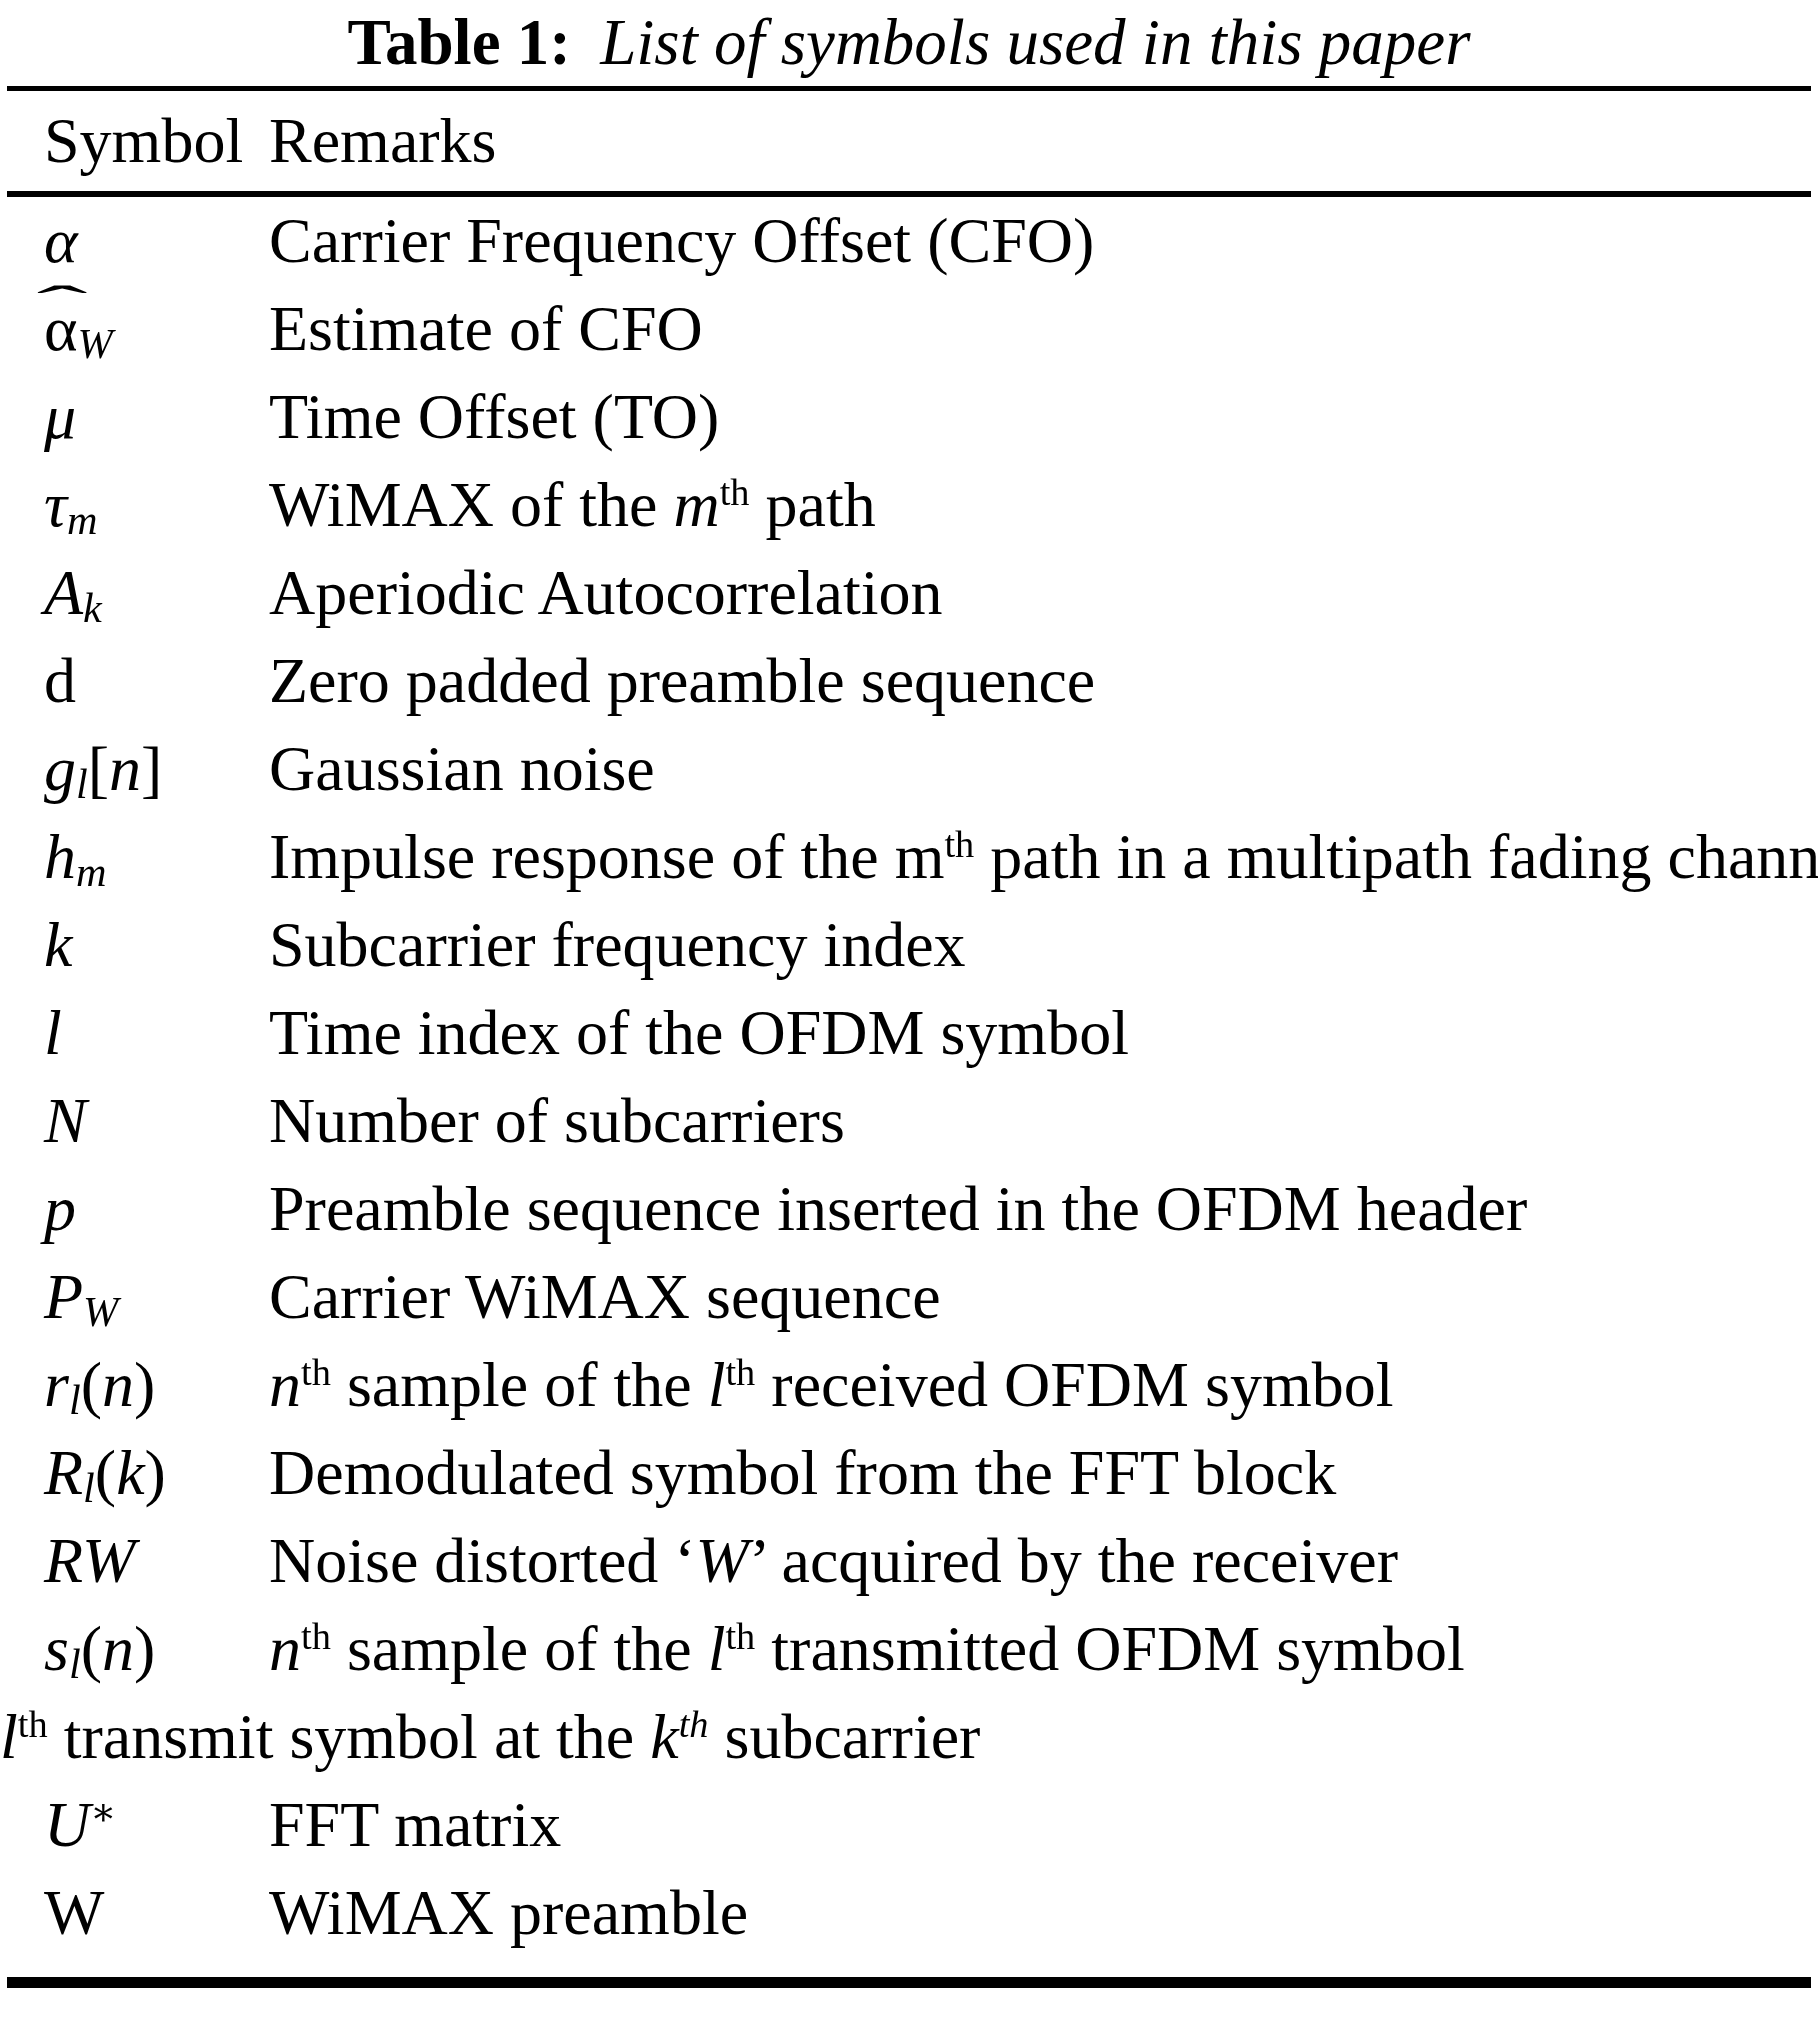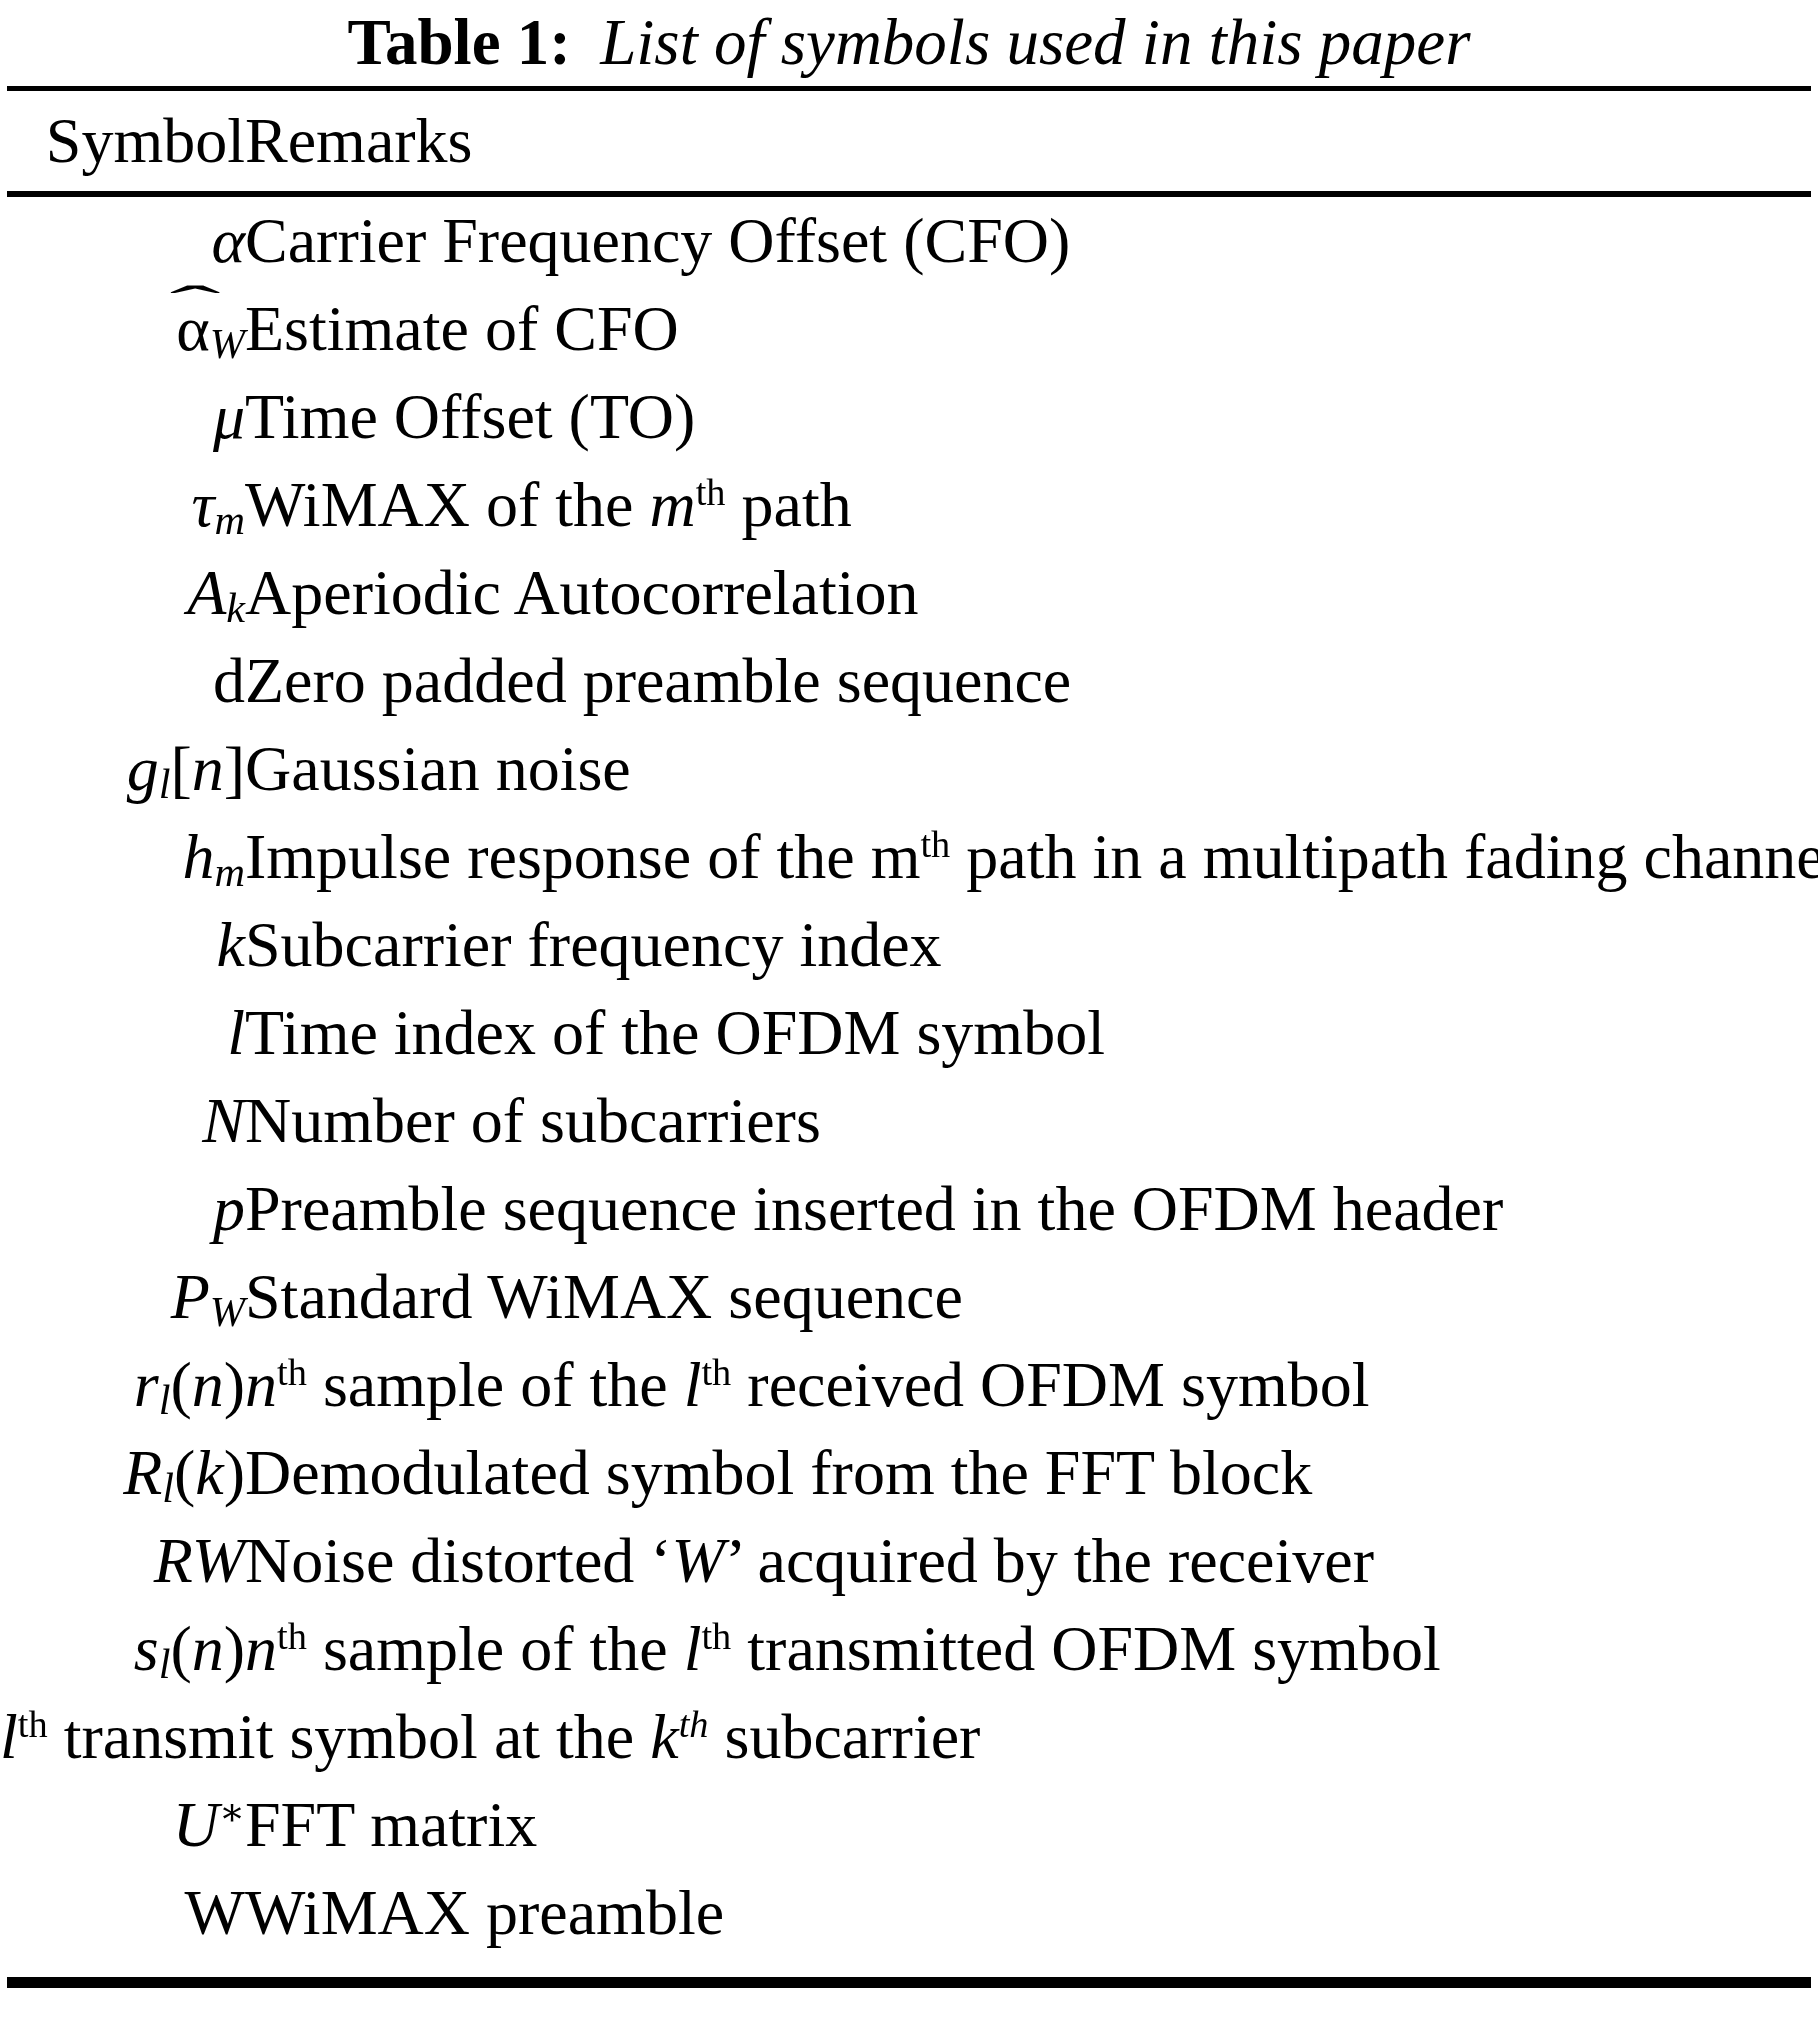--- a/index.html
+++ b/index.html
@@ -19,21 +19,21 @@
   .cap-bold{font-weight:bold;}
   .cap-rest{margin-left:0.45em;font-style:italic;}
   .rule{background:#000000;margin:0 6.7px;}
   .rule-top{height:5.4px;}
   .rule-mid{height:6px;}
   .rule-bottom{height:10.7px;margin-top:20px;}
   .thead{
     height:100px;display:flex;align-items:center;
     font-size:64px;
   }
-  .col-sym,.sym{margin-left:20px;width:225px;flex:none;text-align:right;}
+  .col-sym,.sym{margin-left:44px;width:225px;flex:none;}
   .col-rem,.rem{flex:1;white-space:nowrap;}
   .row{
     height:88px;display:flex;align-items:center;
     font-size:64px;
   }
   sup{font-size:0.6em;vertical-align:0.55em;line-height:0;}
   sub{font-size:0.66em;vertical-align:-0.18em;line-height:0;}
   .it{font-style:italic;}
   .hat-wrap{position:relative;display:inline-block;}
   .hat-mark{
@@ -104,21 +104,21 @@
       <div class="row">
         <span class="sym"><span class="it">N</span></span>
         <span class="rem">Number of subcarriers</span>
       </div>
       <div class="row">
         <span class="sym"><span class="it">p</span></span>
         <span class="rem">Preamble sequence inserted in the OFDM header</span>
       </div>
       <div class="row">
         <span class="sym"><span class="it">P</span><sub class="it">W</sub></span>
-        <span class="rem">Standard WiMAX sequence</span>
+        <span class="rem">Carrier WiMAX sequence</span>
       </div>
       <div class="row">
         <span class="sym"><span class="it">r</span><sub class="it">l</sub><span>(</span><span class="it">n</span><span>)</span></span>
         <span class="rem"><span class="it">n</span><sup>th</sup><span> sample of the </span><span class="it">l</span><sup>th</sup><span> received OFDM symbol</span></span>
       </div>
       <div class="row">
         <span class="sym"><span class="it">R</span><sub class="it">l</sub><span>(</span><span class="it">k</span><span>)</span></span>
         <span class="rem">Demodulated symbol from the FFT block</span>
       </div>
       <div class="row">

